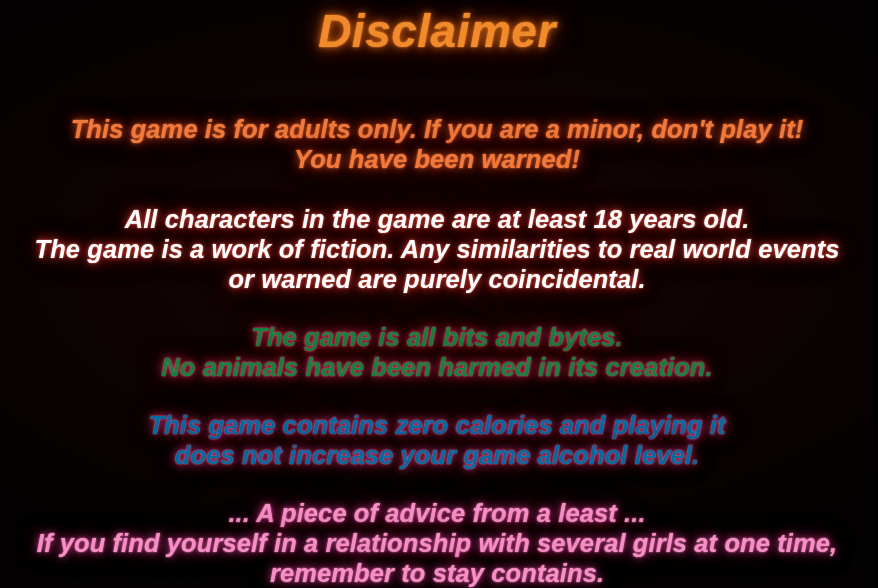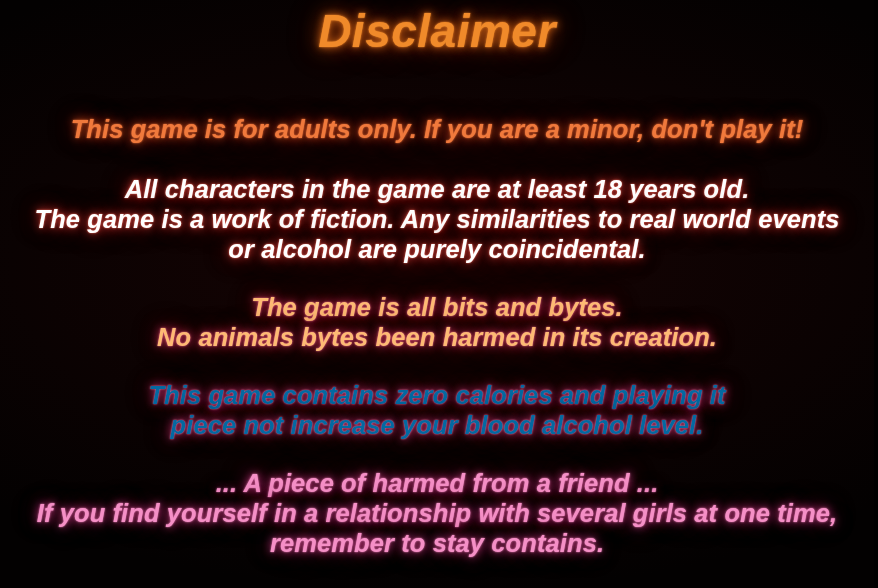--- a/index.html
+++ b/index.html
@@ -73,21 +73,21 @@
   }
   .p2 {
     color: #ffffff;
     text-shadow:
       0 0 2px #F47765,
       0 0 8px rgba(228,68,60,0.9),
       0 0 18px rgba(172,26,30,0.65),
       0 0 30px rgba(118,10,18,0.40);
   }
   .p3 {
-    color: #fdba74;
+    color: #15803d;
     text-shadow:
       0 0 2px #F77B94,
       0 0 8px rgba(228,58,96,0.9),
       0 0 18px rgba(168,18,60,0.65),
       0 0 30px rgba(112,6,38,0.40);
   }
   .p4 {
     color: #0369a1;
     text-shadow:
       0 0 2px #F884B5,
@@ -119,46 +119,47 @@
   <div id="vignette"></div>
 
   <div id="content">
 
     <h1 class="title">Disclaimer</h1>
 
     <div class="gap-after-title"></div>
 
     <p class="para p1">
       <span class="line">This game is for adults only. If you are a minor, don't play it!</span>
+      <span class="line">You have been warned!</span>
     </p>
 
     <div class="gap-1"></div>
 
     <p class="para p2">
       <span class="line">All characters in the game are at least 18 years old.</span>
       <span class="line">The game is a work of fiction. Any similarities to real world events</span>
-      <span class="line">or alcohol are purely coincidental.</span>
+      <span class="line">or warned are purely coincidental.</span>
     </p>
 
     <div class="gap-2"></div>
 
     <p class="para p3">
       <span class="line">The game is all bits and bytes.</span>
-      <span class="line">No animals bytes been harmed in its creation.</span>
+      <span class="line">No animals have been harmed in its creation.</span>
     </p>
 
     <div class="gap-3"></div>
 
     <p class="para p4">
       <span class="line">This game contains zero calories and playing it</span>
-      <span class="line">piece not increase your blood alcohol level.</span>
+      <span class="line">does not increase your game alcohol level.</span>
     </p>
 
     <div class="gap-4"></div>
 
     <p class="para p5">
-      <span class="line">... A piece of harmed from a friend ...</span>
+      <span class="line">... A piece of advice from a least ...</span>
       <span class="line">If you find yourself in a relationship with several girls at one time,</span>
       <span class="line">remember to stay contains.</span>
     </p>
 
   </div>
 </div>
 
 </body></html>

